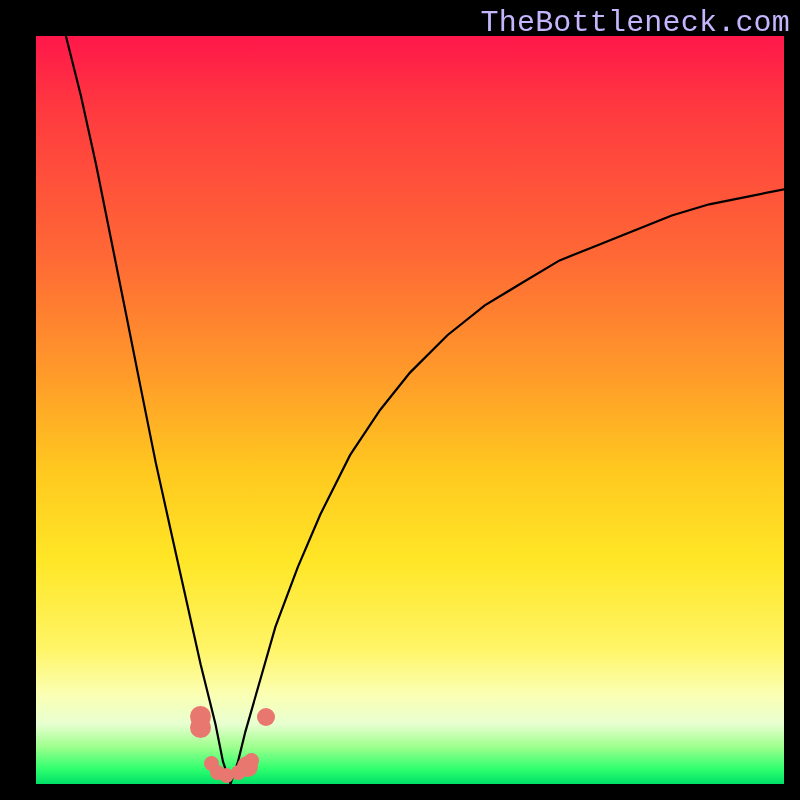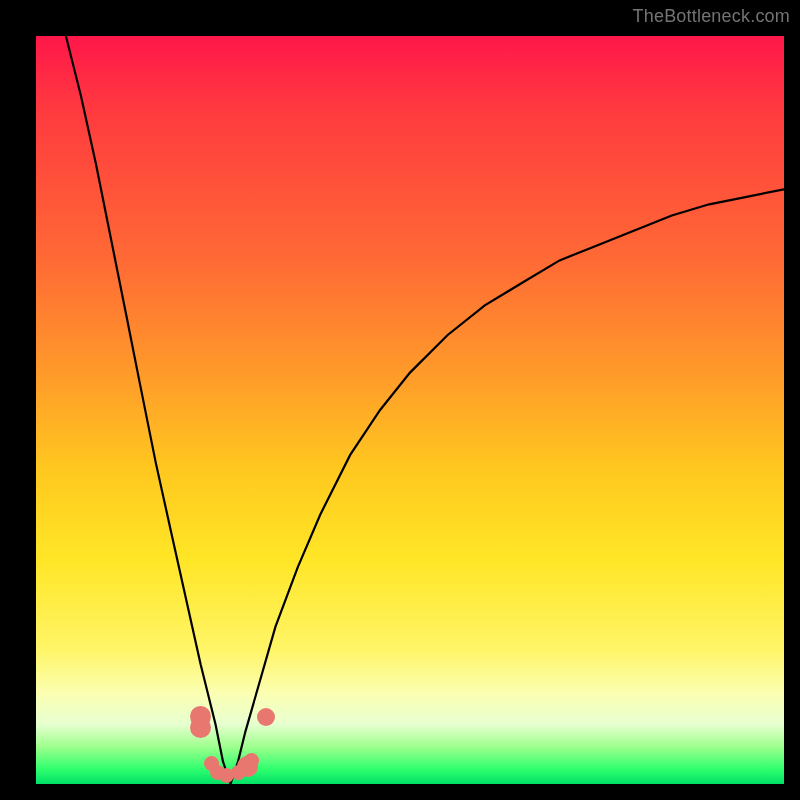--- a/index.html
+++ b/index.html
@@ -37,25 +37,26 @@
       #e7ffd0 92%,
       #9fff8e 95%,
       #2fff6e 98%,
       #00e067 100%
     );
   }
   .watermark {
     position: absolute;
     top: 6px;
     right: 10px;
-    color: #737373;
-    font-size: 18px;
+    color: #c4b5fd;
+    font-size: 30px;
     font-weight: 500;
     letter-spacing: 0.2px;
     user-select: none;
+    font-family: Liberation Mono, monospace;
   }
   svg.curves {
     position: absolute;
     left: 0; top: 0;
     width: 748px; height: 748px;
   }
   .dot {
     position: absolute;
     border-radius: 50%;
     background: #e8776f;

